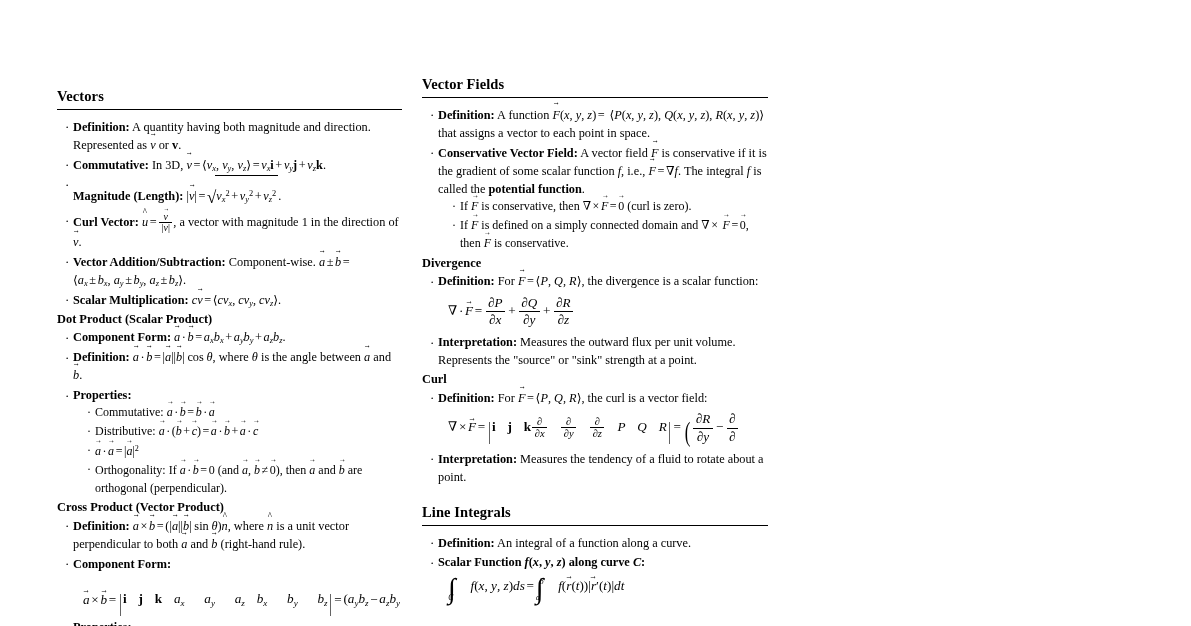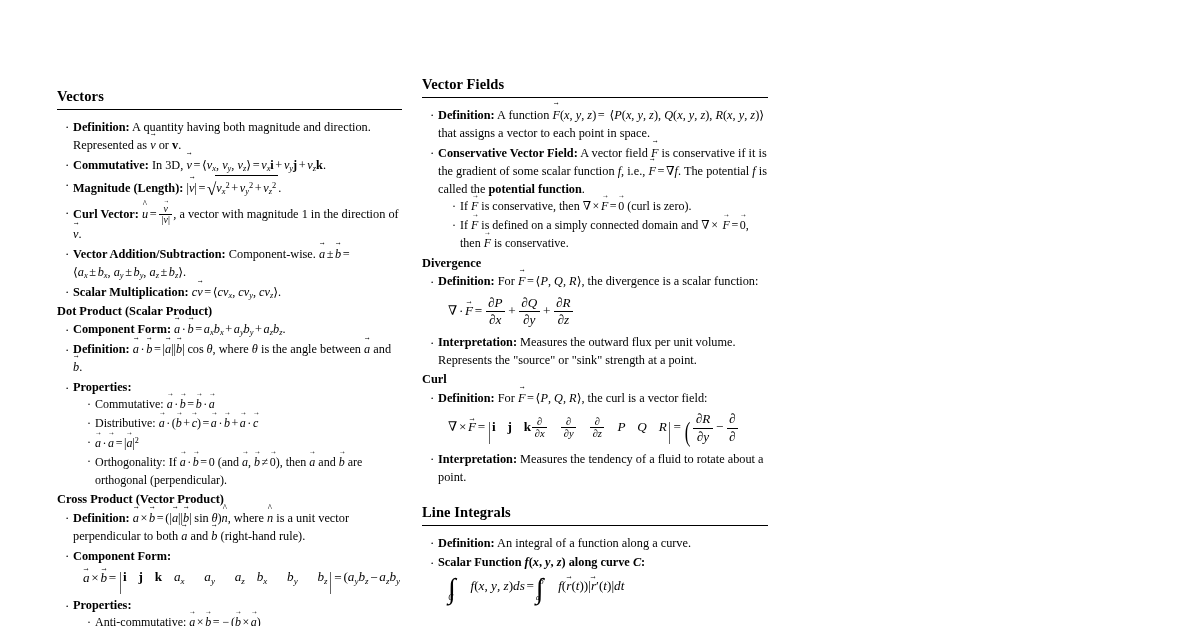--- a/index.html
+++ b/index.html
@@ -156,21 +156,21 @@
   }
   .dfrac > .n { display: block; padding: 0 .18em 1px .18em; }
   .dfrac > .d { display: block; padding: 1px .18em 0 .18em; border-top: 1.1px solid #000; }
 
   
   .sqrt { display: inline-block; white-space: nowrap; }
   .sqrt > .rad { font-style: normal; font-size: 1.38em; vertical-align: -0.16em; }
   .sqrt > .rbody {
     display: inline-block;
     border-top: 1.1px solid #000;
-    padding: 3px 2px 0 1px;
+    padding: 11px 2px 0 1px;
     margin-left: -1px;
   }
 
   
   .bar { font-style: normal; }
   .detbar {
     display: inline-block;
     font-style: normal;
     font-size: 1.9em;
     vertical-align: -0.30em;
@@ -188,21 +188,21 @@
 
   
   .eq {
     font-family: "Liberation Serif", "DejaVu Serif", serif;
     font-style: italic;
     white-space: nowrap;
     margin: 5px 0 5px 10px;
     font-size: 13.2px;
     line-height: 1.1;
   }
-  .eq.tight { margin-top: 3px; margin-bottom: 3px; }
+  .eq.tight { margin-top: 17px; margin-bottom: 3px; }
   .eq .up { font-style: normal; }
   .eq .bf { font-style: normal; font-weight: bold; }
 
   
   .intg {
     display: inline-block;
     position: relative;
     font-style: normal;
     font-size: 2.15em;
     line-height: .72;
@@ -372,21 +372,21 @@
           <span class="m"><span class="up">⟨</span>P<span class="up">(</span>x<span class="up">,</span> y<span class="up">,</span> z<span class="up">),</span> Q<span class="up">(</span>x<span class="up">,</span> y<span class="up">,</span> z<span class="up">),</span> R<span class="up">(</span>x<span class="up">,</span> y<span class="up">,</span> z<span class="up">)⟩</span></span>
           <span>that assigns a vector to each point in space.</span>
         </li>
 
         <li>
           <span class="lead">Conservative Vector Field:</span>
           <span>A vector field</span>
           <span class="m"><span class="vec">F</span></span>
           <span>is conservative if it is the gradient of some scalar function</span>
           <span class="m fn">f</span><span>, i.e.,</span>
-          <span class="m"><span class="vec">F</span><span class="op">=</span><span class="up">∇</span>f</span><span>. The potential</span>
+          <span class="m"><span class="vec">F</span><span class="op">=</span><span class="up">∇</span>f</span><span>. The integral</span>
           <span class="m fn">f</span>
           <span>is called the</span>
           <span class="bold-inline">potential function</span><span>.</span>
 
           <ul class="lvl2">
             <li>
               <span>If</span>
               <span class="m"><span class="vec">F</span></span>
               <span>is conservative, then</span>
               <span class="m"><span class="up">∇</span><span class="op">×</span><span class="vec">F</span><span class="op">=</span><span class="vec"><span class="num">0</span></span></span>

